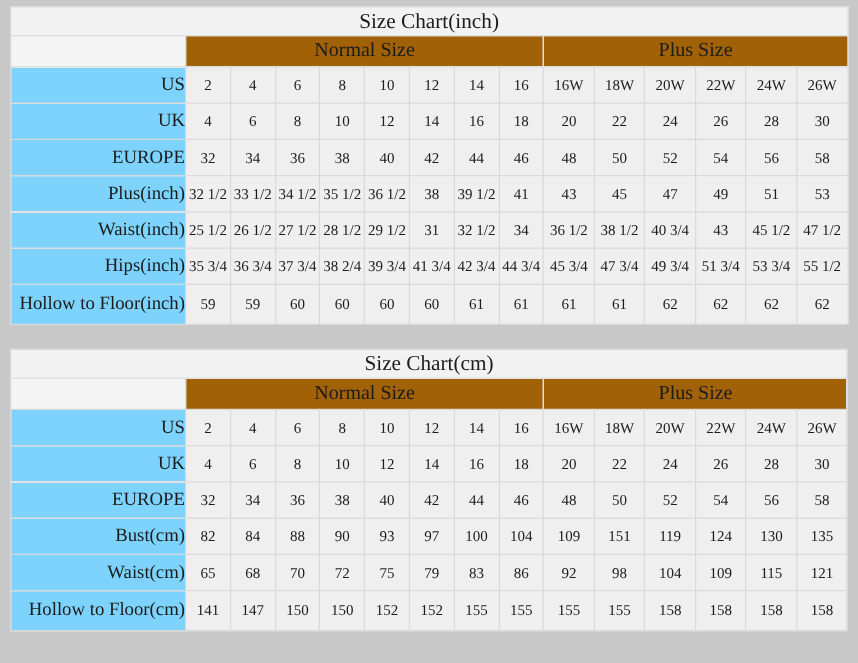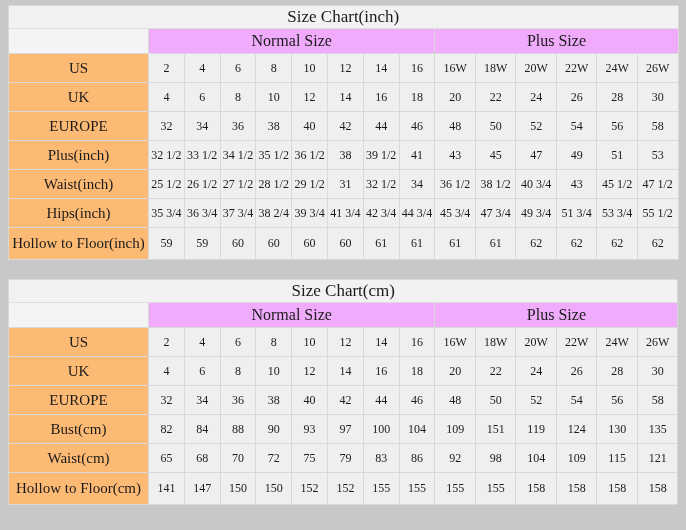--- a/index.html
+++ b/index.html
@@ -37,29 +37,30 @@
   }
   .title-row th {
     height: 22px;
     font-size: 17px;
     background: #f2f2f2;
     border-bottom: 1px solid #dedede;
   }
   .group-row th {
     height: 24px;
     font-size: 16px;
-    background: #f0abfc;
+    background: #a16207;
   }
   .group-row th.corner {
     background: #f4f4f4;
   }
   tbody th.row-label {
-    background: #fdba74;
+    background: #7dd3fc;
     font-size: 15px;
     height: 28px;
+    text-align: right;
   }
   tbody td {
     font-size: 12px;
     background: #efefef;
   }
   tbody tr:last-child th.row-label,
   tbody tr:last-child td {
     height: 31px;
   }
   col.c-label { width: 140px; }

